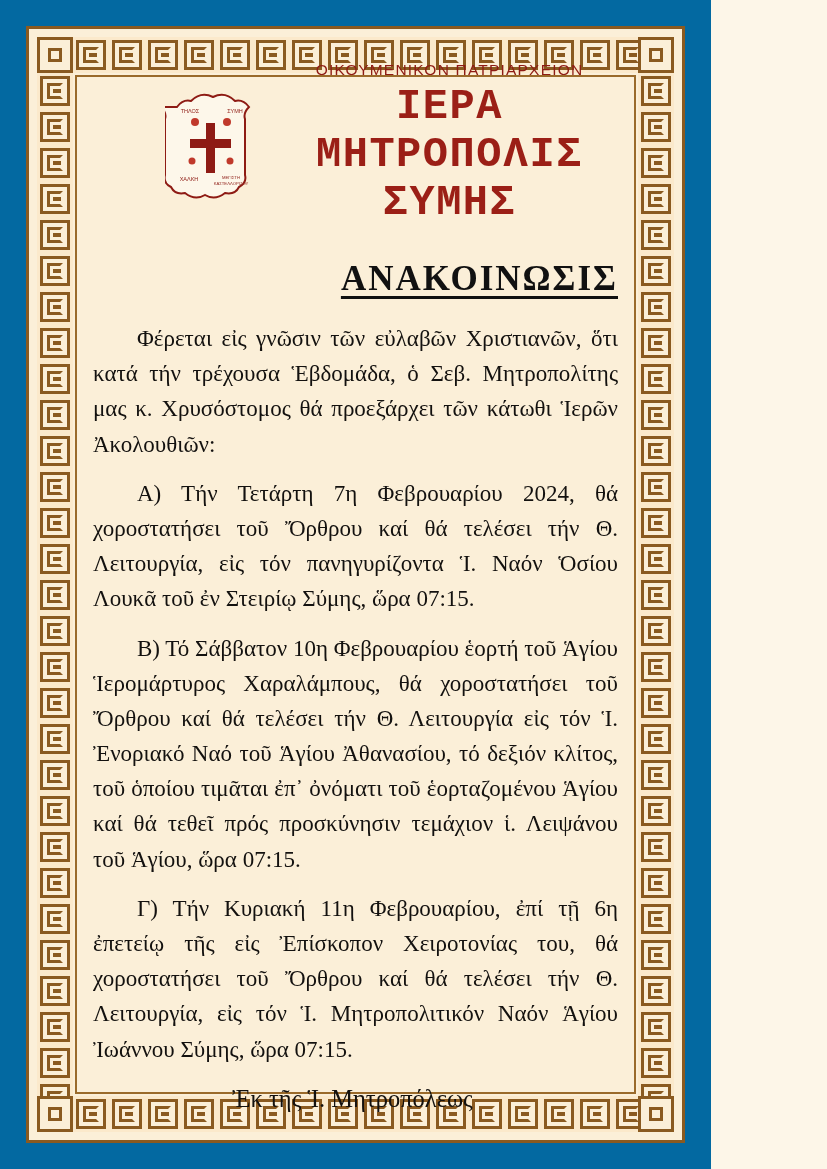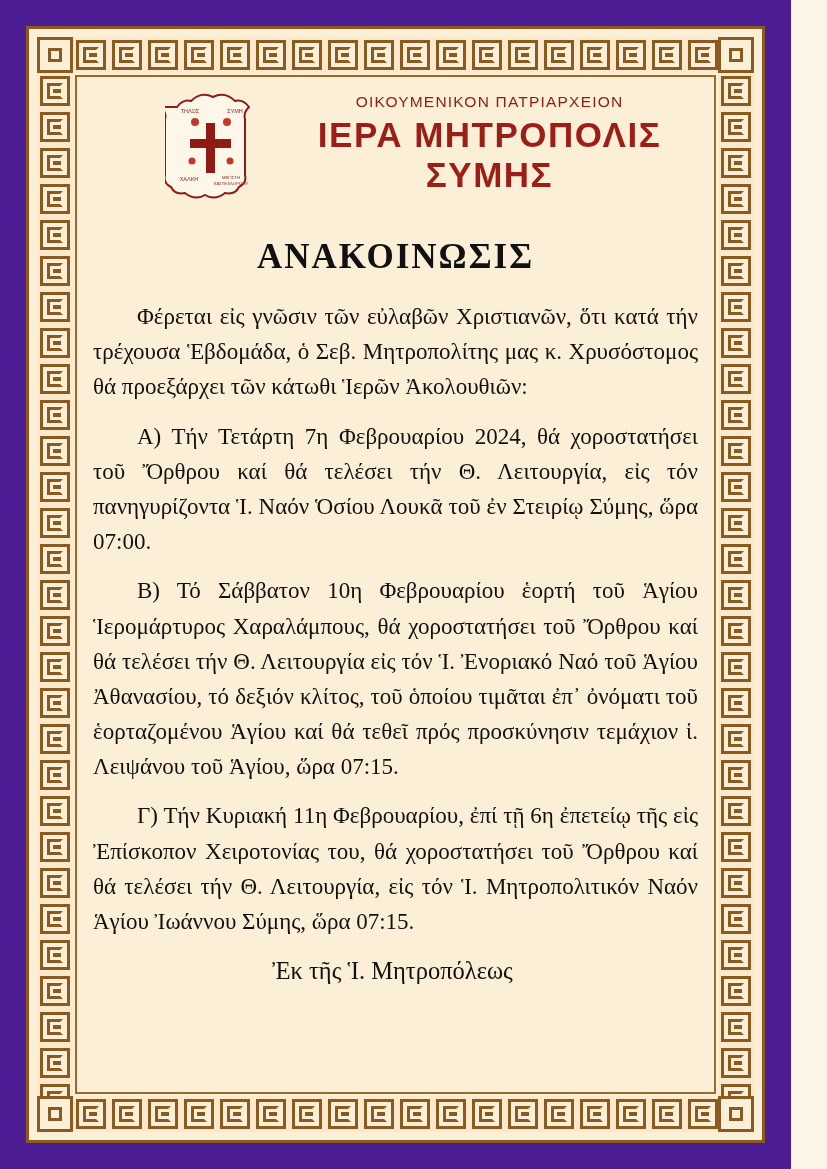--- a/index.html
+++ b/index.html
@@ -9,23 +9,23 @@
   body {
     width: 827px;
     height: 1169px;
     background: #fdf6e8;
     font-family: "Liberation Serif", serif;
     overflow: hidden;
   }
 
   .page {
     position: relative;
-    width: 791px;
+    width: 711px;
     height: 1169px;
-    background: #4c1d95;
+    background: #0369a1;
     box-sizing: border-box;
   }
 
   
   .border-frame {
     position: absolute;
     left: 26px;
     top: 26px;
     right: 26px;
     bottom: 26px;
@@ -150,35 +150,36 @@
     text-align: center;
   }
   .eparchy {
     font-family: "Liberation Sans", sans-serif;
     font-size: 15.5px;
     letter-spacing: 1.2px;
     color: #8e1b14;
     margin-bottom: 4px;
   }
   .metropolis {
-    font-family: Liberation Sans, sans-serif;
-    font-size: 35px;
+    font-family: Liberation Mono, monospace;
+    font-size: 42px;
     letter-spacing: 1.5px;
     color: #9b1f16;
     font-weight: bold;
   }
 
   .doc-title {
-    text-align: center;
+    text-align: right;
     font-size: 35px;
     font-weight: bold;
     letter-spacing: 2px;
     color: #111;
+    text-decoration: underline;
     text-underline-offset: 6px;
-    margin-top: 38px;
+    margin-top: 60px;
     margin-bottom: 22px;
   }
 
   .para {
     font-size: 23px;
     line-height: 1.53;
     text-align: justify;
     text-justify: inter-word;
     color: #13110f;
     text-indent: 44px;
@@ -348,21 +349,21 @@
 
         <div class="masthead-text">
           <div class="eparchy">ΟΙΚΟΥΜΕΝΙΚΟΝ ΠΑΤΡΙΑΡΧΕΙΟΝ</div>
           <div class="metropolis">ΙΕΡΑ ΜΗΤΡΟΠΟΛΙΣ ΣΥΜΗΣ</div>
         </div>
       </div>
 
       <div class="doc-title">ΑΝΑΚΟΙΝΩΣΙΣ</div>
 
       <p class="para">Φέρεται εἰς γνῶσιν τῶν εὐλαβῶν Χριστιανῶν, ὅτι κατά τήν τρέχουσα Ἑβδομάδα, ὁ Σεβ. Μητροπολίτης μας κ. Χρυσόστομος θά προεξάρχει τῶν κάτωθι Ἱερῶν Ἀκολουθιῶν:</p>
-      <p class="para">Α) Τήν Τετάρτη 7η Φεβρουαρίου 2024, θά χοροστατήσει τοῦ Ὄρθρου καί θά τελέσει τήν Θ. Λειτουργία, εἰς τόν πανηγυρίζοντα Ἱ. Ναόν Ὁσίου Λουκᾶ τοῦ ἐν Στειρίῳ Σύμης, ὥρα 07:00.</p>
+      <p class="para">Α) Τήν Τετάρτη 7η Φεβρουαρίου 2024, θά χοροστατήσει τοῦ Ὄρθρου καί θά τελέσει τήν Θ. Λειτουργία, εἰς τόν πανηγυρίζοντα Ἱ. Ναόν Ὁσίου Λουκᾶ τοῦ ἐν Στειρίῳ Σύμης, ὥρα 07:15.</p>
       <p class="para">Β) Τό Σάββατον 10η Φεβρουαρίου ἑορτή τοῦ Ἁγίου Ἱερομάρτυρος Χαραλάμπους, θά χοροστατήσει τοῦ Ὄρθρου καί θά τελέσει τήν Θ. Λειτουργία εἰς τόν Ἱ. Ἐνοριακό Ναό τοῦ Ἁγίου Ἀθανασίου, τό δεξιόν κλίτος, τοῦ ὁποίου τιμᾶται ἐπ᾽ ὀνόματι τοῦ ἑορταζομένου Ἁγίου καί θά τεθεῖ πρός προσκύνησιν τεμάχιον ἱ. Λειψάνου τοῦ Ἁγίου, ὥρα 07:15.</p>
       <p class="para">Γ) Τήν Κυριακή 11η Φεβρουαρίου, ἐπί τῇ 6η ἐπετείῳ τῆς εἰς Ἐπίσκοπον Χειροτονίας του, θά χοροστατήσει τοῦ Ὄρθρου καί θά τελέσει τήν Θ. Λειτουργία, εἰς τόν Ἱ. Μητροπολιτικόν Ναόν Ἁγίου Ἰωάννου Σύμης, ὥρα 07:15.</p>
 
       <div class="signature">Ἐκ τῆς Ἱ. Μητροπόλεως</div>
 
     </div>
   </div>
 </div>
 
 </body></html>

